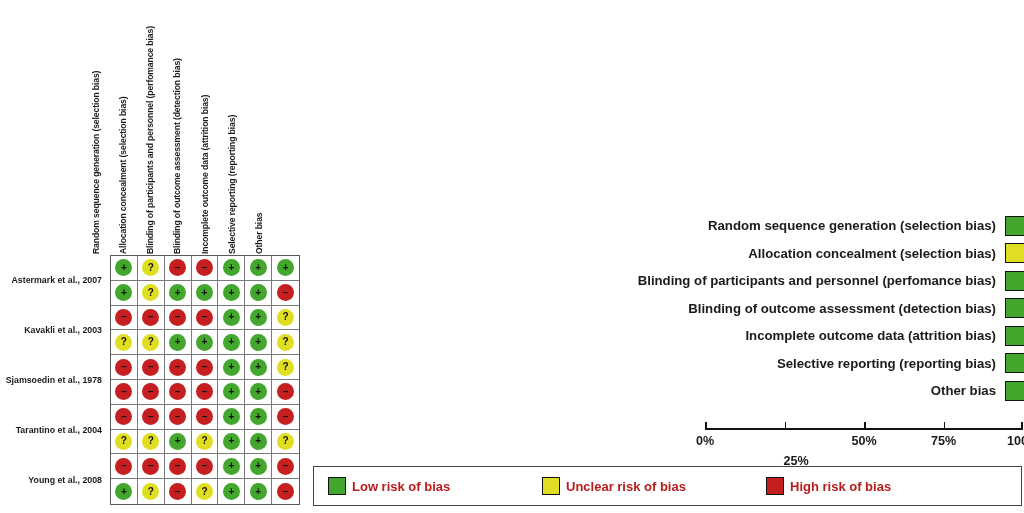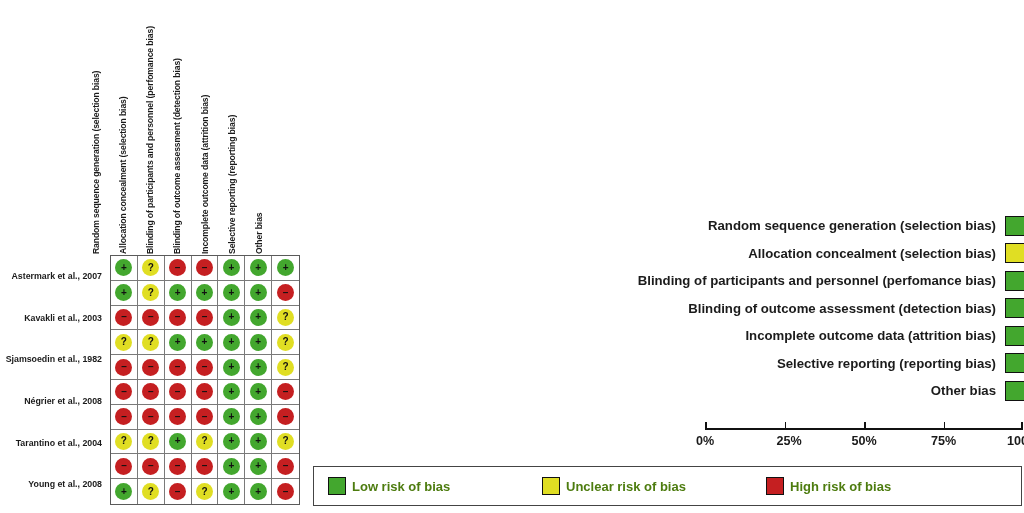--- a/index.html
+++ b/index.html
@@ -158,21 +158,21 @@
   .legend-swatch{
     width:18px;height:18px;
     border:1.6px solid #111;
     box-sizing:border-box;
     margin-right:6px;
     flex:none;
   }
   .legend-swatch.low{background:#43A72E;}
   .legend-swatch.unclear{background:#E0DE23;}
   .legend-swatch.high{background:#C51F21;}
-  .legend-text{font-size:13px;font-weight:bold;color:#4d7c0f;}
+  .legend-text{font-size:13px;font-weight:bold;color:#b91c1c;}
 </style>
 </head>
 <body>
 
 <div class="abs" id="summary-panel">
 
   <div class="abs" id="col-header-band">
       <div class="col-header" style="left: 0px;">
         <span>Random sequence generation (selection bias)</span>
       </div>
@@ -192,22 +192,21 @@
         <span>Selective reporting (reporting bias)</span>
       </div>
       <div class="col-header" style="left: 162.857px;">
         <span>Other bias</span>
       </div>
     </div>
 
   <div class="abs" id="study-labels">
       <div class="study-label">Astermark et al., 2007</div>
       <div class="study-label">Kavakli et al., 2003</div>
-      <div class="study-label">Sjamsoedin et al., 1982</div>
-      <div class="study-label">Négrier et al., 2008</div>
+      <div class="study-label">Sjamsoedin et al., 1978</div>
       <div class="study-label">Tarantino et al., 2004</div>
       <div class="study-label">Young et al., 2008</div>
     </div>
 
   <div class="abs" id="matrix-grid">
       <div class="cell">
         <div class="judge low">
           <span class="g">+</span>
         </div>
       </div>
@@ -619,21 +618,21 @@
         </div>
       </div>
     </div>
 </div>
 
 <div class="abs" id="axis">
   <div id="axis-line"></div>
 <div class="tick" style="left: 0px;"></div>
     <div class="tick-label" style="left: 0px;">0%</div>
     <div class="tick" style="left: 79.5px;"></div>
-    <div class="tick-label" style="left: 84px;">25%</div>
+    <div class="tick-label" style="left: 91px; margin-top: 20px;">25%</div>
     <div class="tick" style="left: 159px;"></div>
     <div class="tick-label" style="left: 159px;">50%</div>
     <div class="tick" style="left: 238.5px;"></div>
     <div class="tick-label" style="left: 238.5px;">75%</div>
     <div class="tick" style="left: 316.2px;"></div>
     <div class="tick-label" style="left: 318px;">100%</div>
   </div>
 
 <div class="abs" id="legend-box">
     <div class="legend-item" style="position: absolute; left: 14px;">

